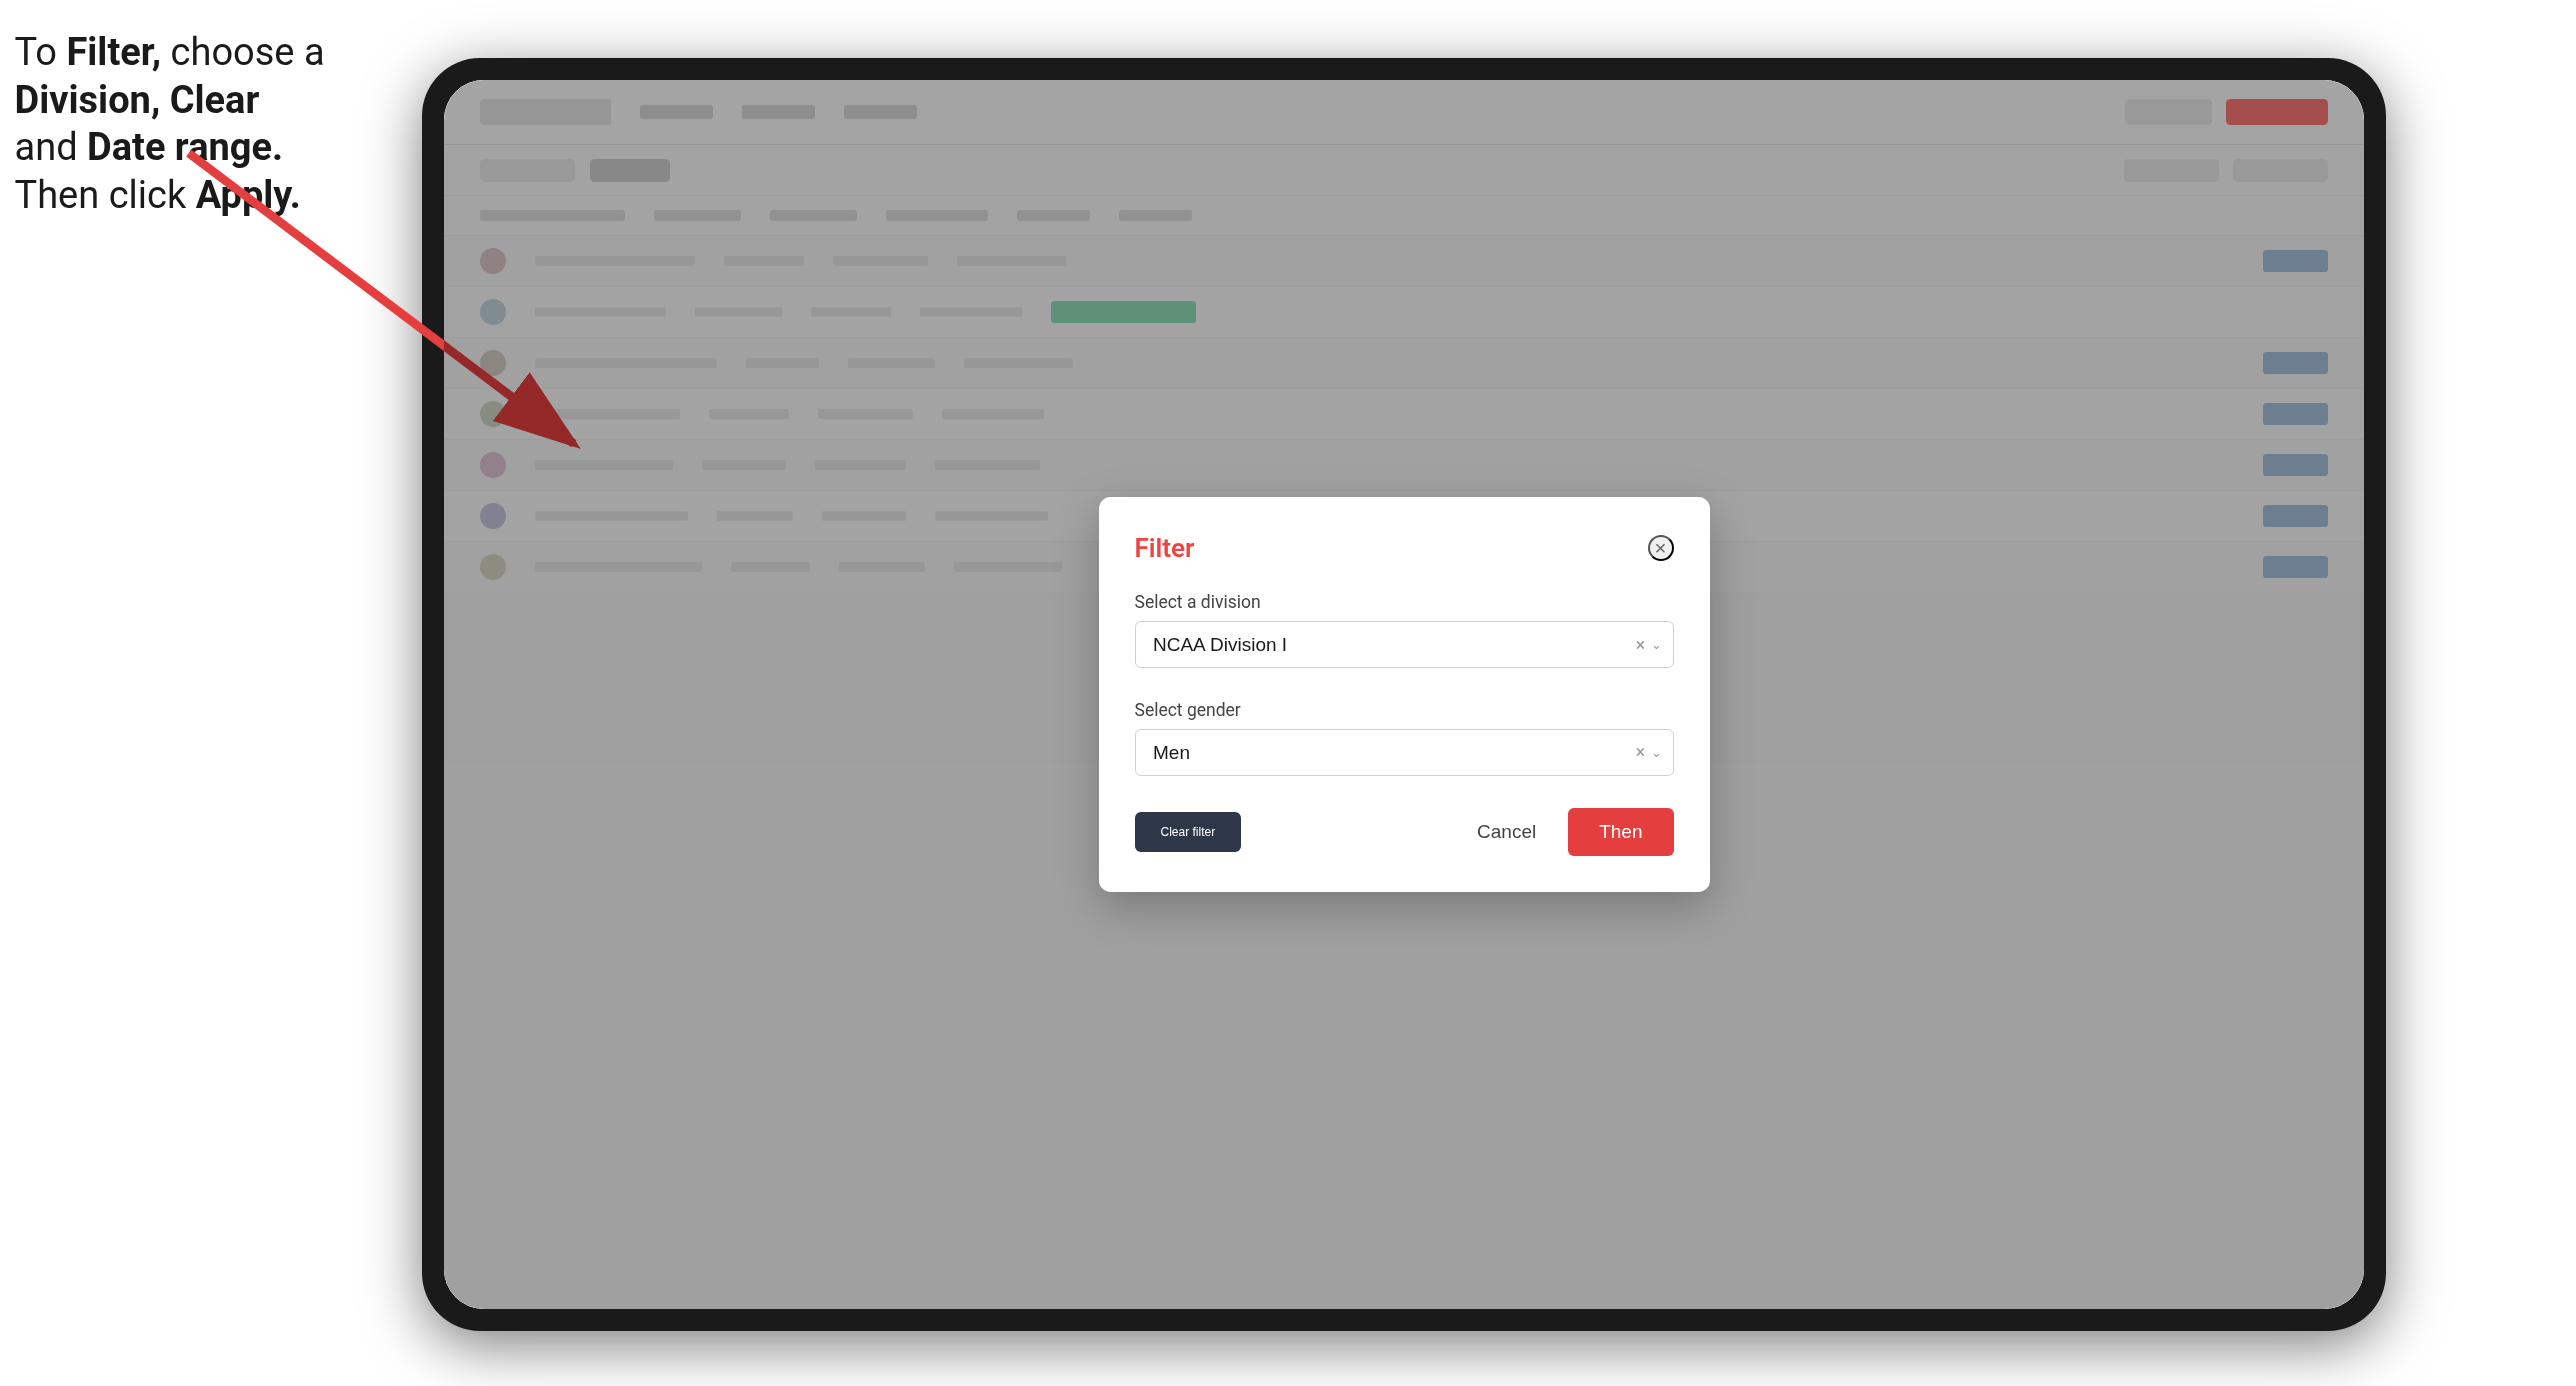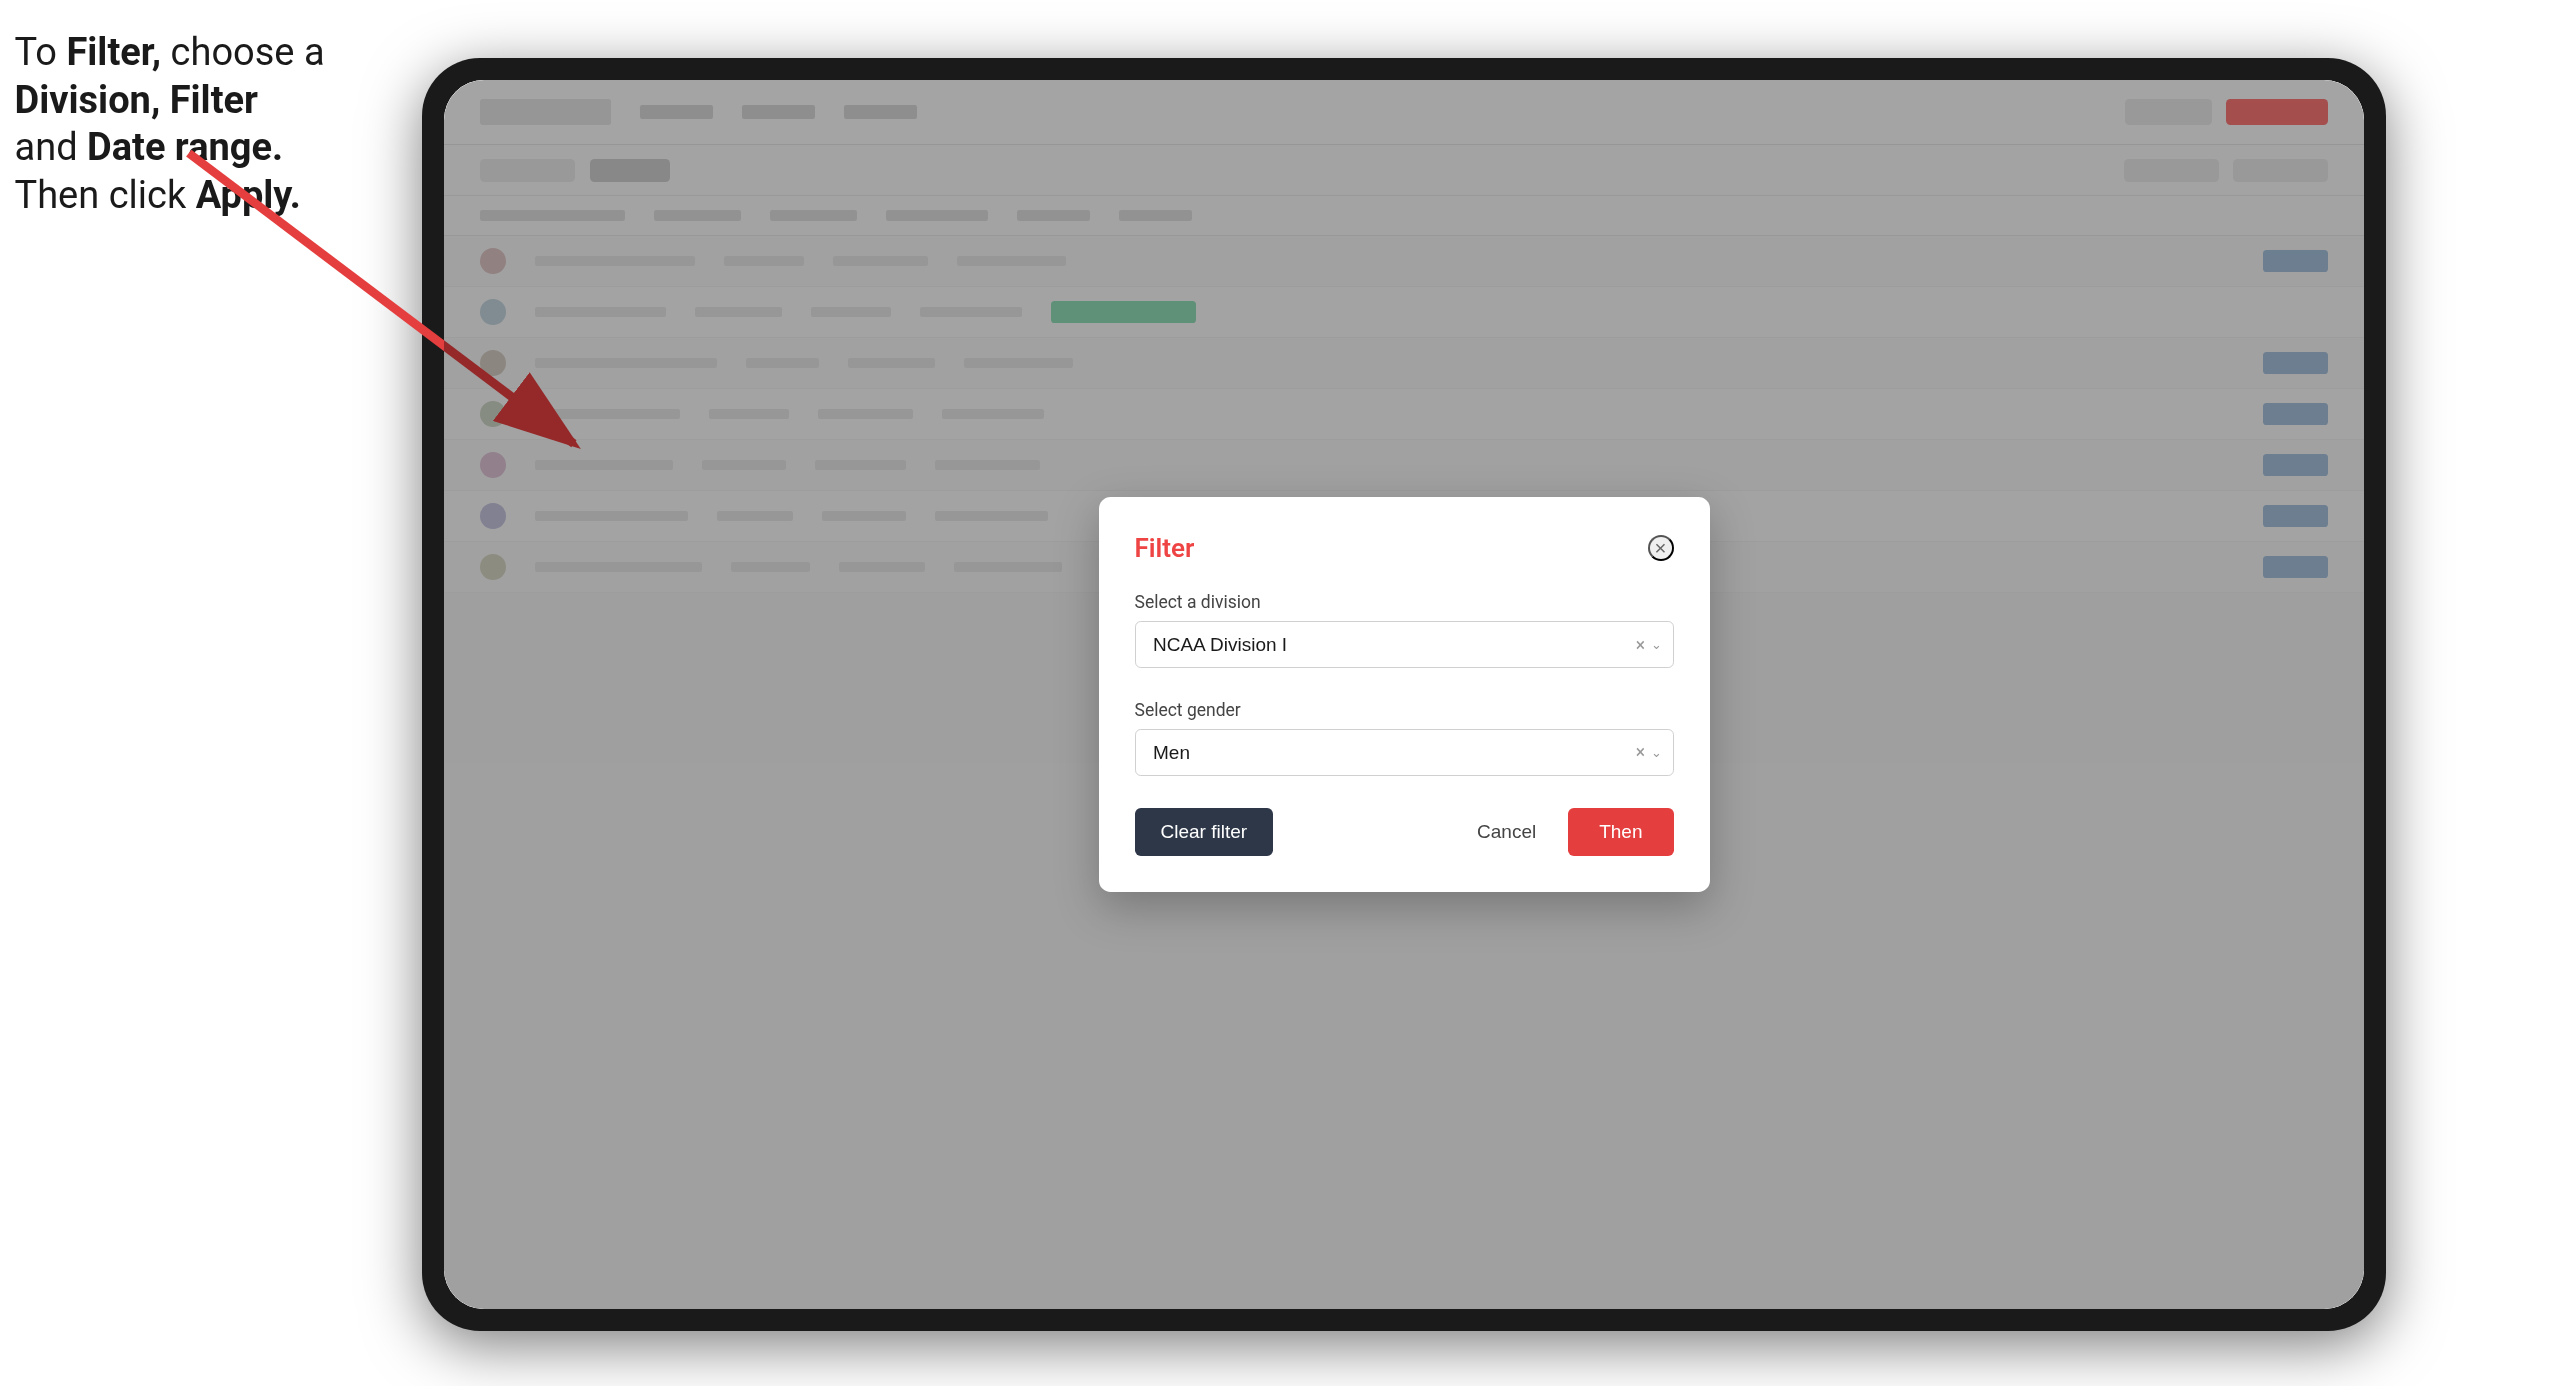--- a/index.html
+++ b/index.html
@@ -360,21 +360,21 @@
       justify-content: space-between;
       margin-top: 29px;
     }
 
     .btn-clear {
       background: #2d3748;
       color: #ffffff;
       border: none;
       border-radius: 5.8px;
       padding: 13px 26px;
-      font-size: 19px;
+      font-size: 12px;
       font-weight: 500;
       cursor: pointer;
     }
 
     .modal-footer-right {
       display: flex;
       gap: 14.5px;
       align-items: flex-end;
     }
 
@@ -395,21 +395,21 @@
       padding: 13px 31px;
       font-size: 19px;
       font-weight: 500;
       cursor: pointer;
     }
   </style>
 </head>
 <body>
 
 <div class="instruction-area">
-  <span>To <strong>Filter,</strong> choose a<br><strong>Division, Filter</strong><br><span>and </span><strong>Date range.</strong><br><span>Then click </span><strong>Apply.</strong></span>
+  <span>To <strong>Filter,</strong> choose a<br><strong>Division, Clear</strong><br><span>and </span><strong>Date range.</strong><br><span>Then click </span><strong>Apply.</strong></span>
 </div>
 
 <svg class="arrow-svg" viewBox="0 0 700 600" xmlns="http://www.w3.org/2000/svg">
   <defs>
     <marker id="arrowhead" markerWidth="10" markerHeight="7" refX="9" refY="3.5" orient="auto">
       <polygon points="0 0, 10 3.5, 0 7" fill="#e53e3e"></polygon>
     </marker>
   </defs>
   <line x1="60" y1="80" x2="590" y2="480" stroke="#e53e3e" stroke-width="12" marker-end="url(#arrowhead)"></line>
 </svg>

